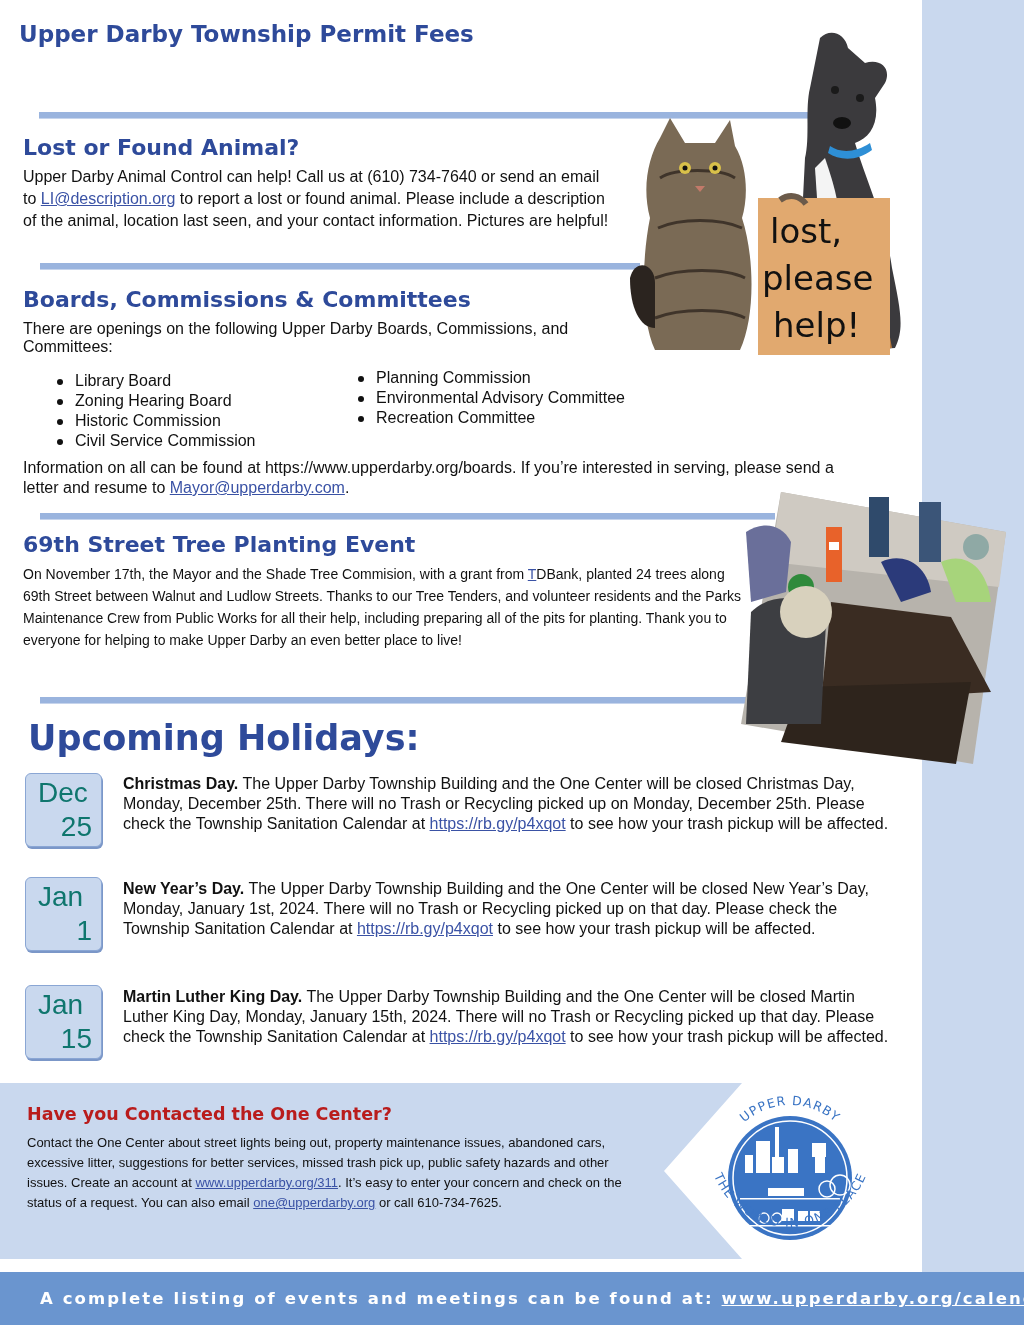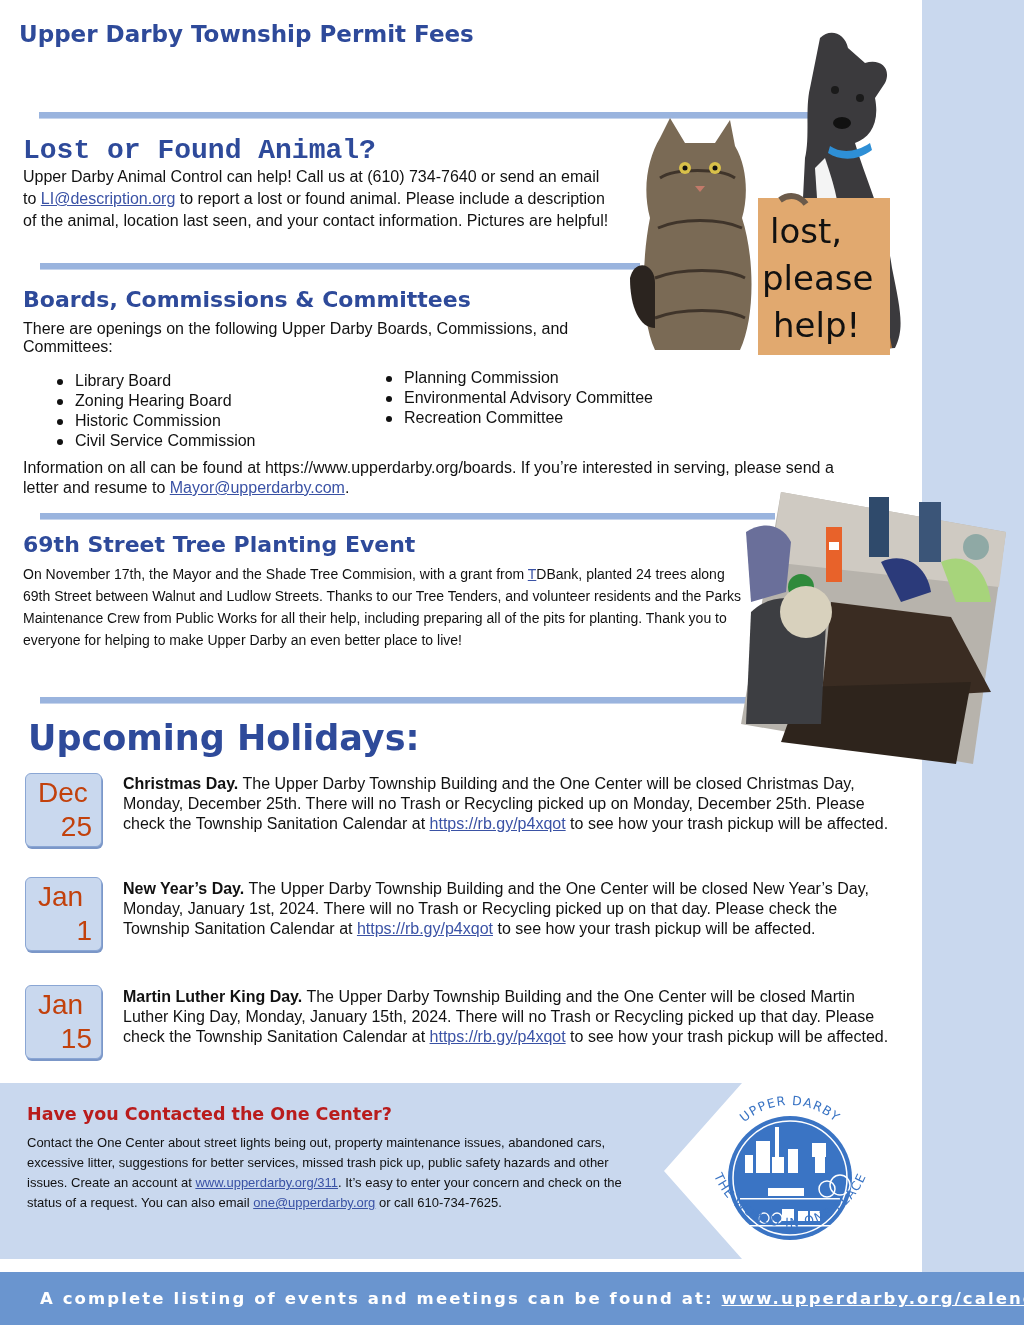--- a/index.html
+++ b/index.html
@@ -11,40 +11,40 @@
   .h-title { position: absolute; color: #2e4a9a; font-family: "DejaVu Sans", sans-serif; font-weight: bold; white-space: nowrap; }
   .body-text { position: absolute; font-family: "Liberation Sans", sans-serif; font-size: 16.5px; line-height: 22px; color: #111; }
   .link { color: #3a52a5; text-decoration: underline; cursor: pointer; }
   .divider { position: absolute; height: 7px; background: #9ab4de; border-bottom: 1px solid #c6d4ec; }
 
   
   #permit-title { left: 19px; top: 21px; font-size: 23px; }
   #permit-body { left: 19px; top: 54px; width: 760px; }
 
   
-  #lost-title { left: 23px; top: 135px; font-size: 28px; font-family: Liberation Mono, monospace; }
+  #lost-title { left: 23px; top: 135px; font-size: 22px; }
   #lost-body { left: 23px; top: 166px; width: 590px; font-size: 16px; }
 
   
   #boards-title { left: 23px; top: 287px; font-size: 22px; }
   #boards-intro { left: 23px; top: 320px; width: 600px; font-size: 16px; line-height: 18px; }
   .board-list { position: absolute; list-style: none; font-size: 16px; line-height: 20px; }
   .board-list li { position: relative; padding-left: 22px; }
   .board-list li::before { content: ""; position: absolute; left: 4px; top: 8px; width: 6px; height: 6px; border-radius: 50%; background: #111; }
   #boards-col1 { left: 53px; top: 371px; }
-  #boards-col2 { left: 382px; top: 368px; }
+  #boards-col2 { left: 354px; top: 368px; }
   #boards-info { left: 23px; top: 458px; width: 830px; font-size: 16px; line-height: 20px; }
 
   
   #tree-title { left: 23px; top: 532px; font-size: 22px; }
   #tree-body { left: 23px; top: 563px; width: 730px; font-size: 14px; }
 
   
   #holidays-title { left: 28px; top: 718px; font-size: 35px; }
-  .date-box { position: absolute; left: 25px; width: 77px; height: 74px; background: #c9d8ee; border: 1px solid #8aa6d4; border-radius: 6px; box-shadow: 1px 2px 0 #7b97c8; font-family: "Liberation Sans", sans-serif; font-size: 28px; line-height: 34px; color: #c2410c; }
+  .date-box { position: absolute; left: 25px; width: 77px; height: 74px; background: #c9d8ee; border: 1px solid #8aa6d4; border-radius: 6px; box-shadow: 1px 2px 0 #7b97c8; font-family: "Liberation Sans", sans-serif; font-size: 28px; line-height: 34px; color: #0f766e; }
   .date-box .mon { position: absolute; left: 12px; top: 2px; }
   .date-box .day { position: absolute; right: 9px; top: 36px; }
   .holiday-text { position: absolute; left: 123px; width: 775px; font-size: 16px; line-height: 20px; }
   .holiday-text b { font-weight: bold; }
 
   
   .one-center-band { position: absolute; left: 0; top: 1083px; width: 760px; height: 176px; background: #c9d8ee; clip-path: polygon(0 0, 100% 0, 100% 0, 660px 88px, 760px 176px, 0 176px); }
   .one-center-band { clip-path: polygon(0 0, 742px 0, 664px 88px, 742px 176px, 0 176px); }
   #oc-title { position: absolute; left: 27px; top: 1104px; font-family: "DejaVu Sans", sans-serif; font-weight: bold; font-size: 17.5px; color: #b91c1c; }
   #oc-body { left: 27px; top: 1133px; width: 620px; font-size: 13px; line-height: 20px; }

